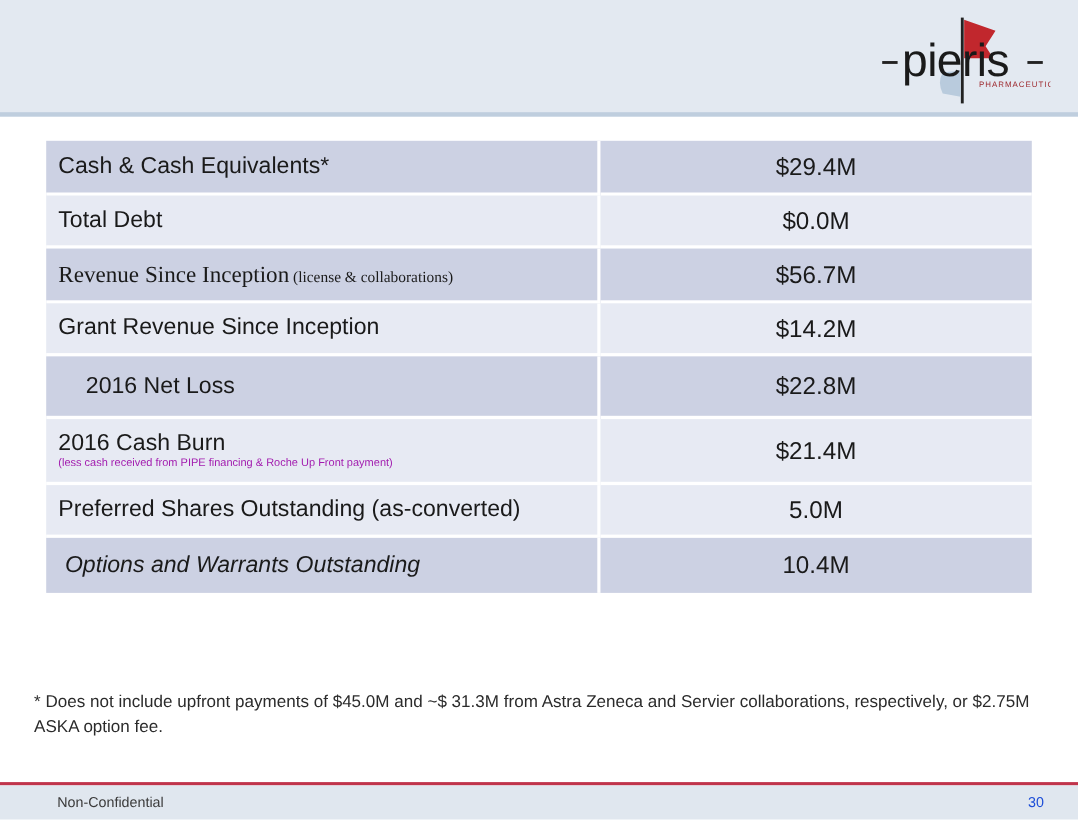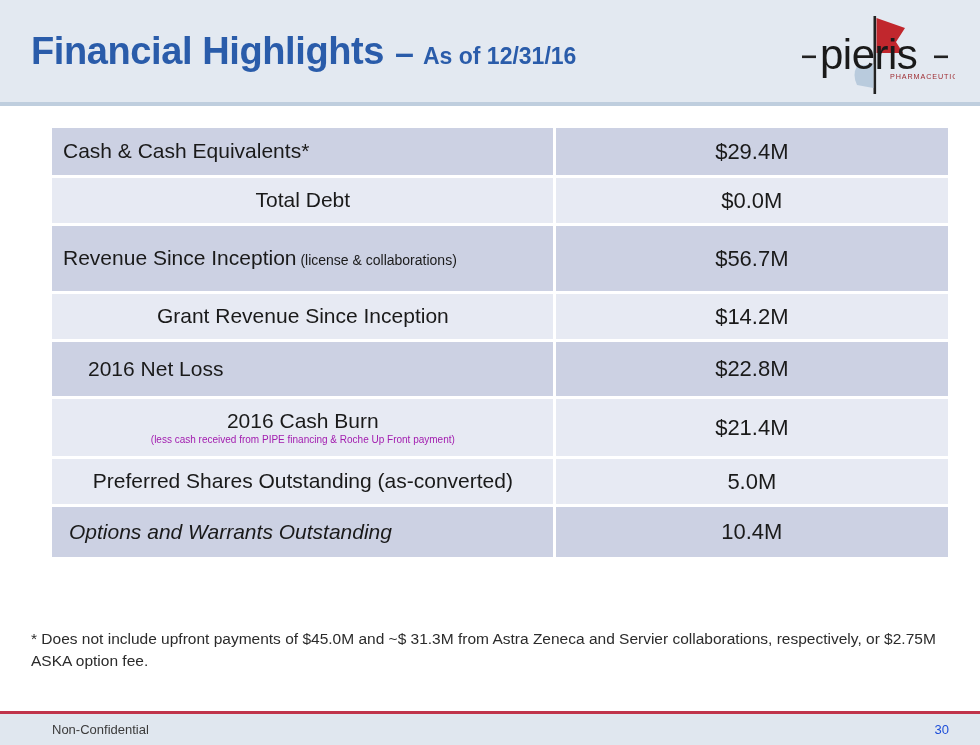--- a/index.html
+++ b/index.html
@@ -67,21 +67,21 @@
     left: 795px;
     top: 12px;
     width: 160px;
     height: 86px;
   }
   .logo-svg { display: block; }
 
   
   .fin-table {
     position: absolute;
-    left: 52px;
+    left: 42px;
     top: 128px;
     width: 896px;
     border-collapse: separate;
     border-spacing: 0;
   }
   .fin-table tr { }
   .fin-table td {
     vertical-align: middle;
     border-bottom: 3px solid #ffffff;
     box-sizing: border-box;
@@ -93,21 +93,21 @@
     padding: 0 10px 0 11px;
     border-right: 3px solid #ffffff;
   }
   .cell-value {
     width: 391px;
     padding: 0 10px;
     text-align: center;
   }
 
   .row-dark td { background: #ccd1e3; }
-  .row-light td { background: #e7eaf3; text-align: center; }
+  .row-light td { background: #e7eaf3; }
 
   .label-main {
     font-size: 21px;
     color: #1a1a1a;
     line-height: 1.15;
     display: inline;
   }
   .label-note {
     font-size: 14px;
     color: #1a1a1a;
@@ -169,25 +169,20 @@
     color: #1d4ed8;
   }
 </style>
 </head>
 <body>
 
 <div class="slide">
 
   <div class="header-band"></div>
 
-  <div class="title-wrap">
-    <span class="title-main">Financial Highlights</span>
-    <span class="title-dash">–</span>
-    <span class="title-sub">As of 12/31/16</span>
-  </div>
 
   <div class="logo">
     <svg class="logo-svg" width="160" height="86" viewBox="0 0 160 86" xmlns="http://www.w3.org/2000/svg">
 
       <rect x="78.5" y="4" width="2.6" height="78" fill="#222222"></rect>
 
       <path d="M81.5 6 L110 16 L101 30 L108 41 L81.5 41 Z" fill="#c1272d"></path>
 
       <path d="M78.3 52 L78.3 76 L62 73 Q57 63 62 54 Z" fill="#b9cbdd"></path>
 
@@ -216,21 +211,21 @@
       <tr class="row-light">
         <td class="cell-label" style="height:48px;">
           <span class="label-main">Total Debt</span>
         </td>
         <td class="cell-value">
           <span class="value-text">$0.0M</span>
         </td>
       </tr>
 
       <tr class="row-dark">
-        <td class="cell-label" style="height:68px;">
+        <td class="cell-label" style="height:50px;font-family:Liberation Serif, serif;">
           <span class="label-main">Revenue Since Inception</span><span class="label-note"> (license &amp; collaborations)</span>
         </td>
         <td class="cell-value">
           <span class="value-text">$56.7M</span>
         </td>
       </tr>
 
       <tr class="row-light">
         <td class="cell-label" style="height:48px;">
           <span class="label-main">Grant Revenue Since Inception</span>

